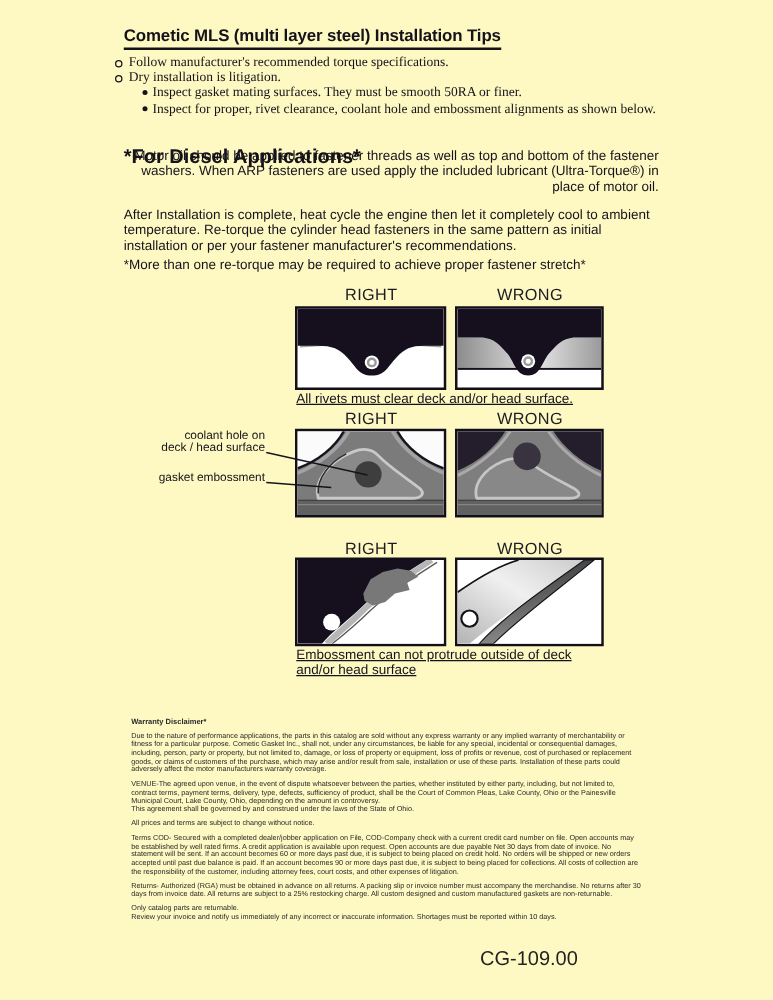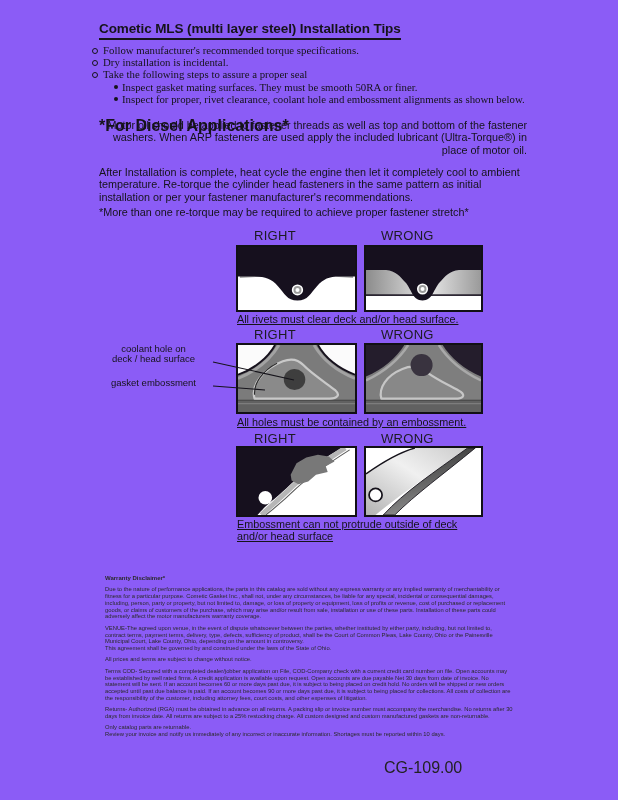--- a/index.html
+++ b/index.html
@@ -1,62 +1,58 @@
 <!DOCTYPE html>
 <html><head>
 <meta charset="utf-8">
 <style>
   html,body{margin:0;padding:0;background:#e8e8e8;}
   .page{
-    position:relative;width:618px;height:800px;background:#8b5cf6;
+    position:relative;width:618px;height:800px;background:#fef9c3;
     font-family:"Liberation Sans","DejaVu Sans",sans-serif;color:#15131a;
     overflow:hidden;margin:0 auto;
   }
   .abs{position:absolute;}
   .doc-title{
     left:99px;top:21px;font-size:13.5px;font-weight:bold;letter-spacing:-0.1px;
     border-bottom:2px solid #15131a;padding-bottom:2px;white-space:nowrap;
   }
   .bullets{left:92px;top:44px;width:470px;font-size:10.8px;line-height:12.2px;font-family:Liberation Serif, serif;}
   .b-row{display:flex;align-items:flex-start;}
   .b-row.sub{padding-left:22px;}
   .b-marker{flex:0 0 auto;width:4px;height:4px;border:1px solid #15131a;border-radius:50%;margin:3.5px 5px 0 0;}
   .b-marker.filled{background:#15131a;width:4px;height:4px;border:none;margin:4px 4px 0 0;}
   .sec-head{left:99px;top:117px;font-size:16px;font-weight:bold;}
   .body-p{left:99px;width:428px;font-size:10.8px;line-height:12.4px;}
   .p1{top:119px;text-align:right;} .p2{top:166px;} .note{top:206px;}
-  .fig-label{width:86px;font-size:13px;letter-spacing:0.3px;color:#1c1a22;}
+  .fig-label{width:86px;text-align:center;font-size:13px;letter-spacing:0.3px;color:#1c1a22;}
   .dbox{width:121px;height:67px;border:2.5px solid #121016;box-sizing:border-box;background:#fff;}
   .dbox svg{display:block;width:100%;height:100%;}
   .caption{left:237px;font-size:10.8px;line-height:11.6px;white-space:pre-line;text-decoration:underline;}
-  .ann{width:117px;text-align:center;font-size:9.5px;line-height:10px;white-space:pre-line;color:#15131a;}
+  .ann{width:117px;text-align:right;font-size:9.5px;line-height:10px;white-space:pre-line;color:#15131a;}
   .warranty{left:105px;top:575px;width:408px;font-size:5.8px;line-height:6.8px;color:#2a2a2a;}
   .warranty .w-head{font-weight:bold;font-size:6px;margin:0 0 4.5px 0;}
   .warranty p{margin:0 0 4.5px 0;white-space:pre-line;}
   .doc-num{left:384px;top:759px;font-size:16px;color:#222;}
 </style>
 </head>
 <body>
 
 <div class="page" style="--ink: #16101e; --paper: #ffffff;">
 
   <div class="abs doc-title">Cometic MLS (multi layer steel) Installation Tips</div>
 
   <div class="abs bullets">
     <div class="b-row">
       <span class="b-marker"></span>
       <span>Follow manufacturer's recommended torque specifications.</span>
     </div>
     <div class="b-row">
       <span class="b-marker"></span>
-      <span>Dry installation is incidental.</span>
-    </div>
-    <div class="b-row">
-      <span class="b-marker"></span>
-      <span>Take the following steps to assure a proper seal</span>
+      <span>Dry installation is litigation.</span>
     </div>
     <div class="b-row sub">
       <span class="b-marker filled"></span>
       <span>Inspect gasket mating surfaces.  They must be smooth 50RA or finer.</span>
     </div>
     <div class="b-row sub">
       <span class="b-marker filled"></span>
       <span>Inspect for proper, rivet clearance, coolant hole and embossment alignments as shown below.</span>
     </div>
   </div>
@@ -135,21 +131,20 @@
       <path d="M16,56 C13,45 21,32 38,25 C48,21 57,23 63,28 C74,36.5 91,44 99,49 C104,53 101,56 93,56 Z" fill="#888888" stroke="#c6c6c6" stroke-width="2.3" stroke-linejoin="round"></path>
       <circle cx="58" cy="21" r="11.5" fill="#39333f"></circle>
     </svg>
   </div>
 
   <svg class="abs" style="left:95px;top:340px;" width="280" height="85">
     <line x1="118" y1="22" x2="199" y2="40" stroke="#15131a" stroke-width="1.1"></line>
     <line x1="118" y1="46" x2="170" y2="50" stroke="#15131a" stroke-width="1.1"></line>
   </svg>
 
-  <div class="abs caption" style="top:417px;">All holes must be contained by an embossment.</div>
 
   <div class="abs fig-label" style="left:254px;top:431px;">RIGHT</div>
   <div class="abs fig-label" style="left:381px;top:431px;">WRONG</div>
 
   <div class="abs dbox" style="left:236px;top:446px;height:71px;">
     <svg viewBox="0 0 120 70" preserveAspectRatio="none">
       <rect width="120" height="70" fill="#ffffff"></rect>
       <path d="M0,0 L106,0 C90,10 70,22 54,38 C40,52 28,60 20,70 L0,70 Z" fill="#16101e"></path>
       <path d="M110,0 C92,12 72,25 56,40 C42,54 32,62 24,70" stroke="#b6b6b6" stroke-width="5" fill="none"></path>
       <path d="M114.5,2 C96,14 76,27 60,42 C46,56 36,64 28.5,70" stroke="#5a5a5a" stroke-width="1.1" fill="none"></path>

